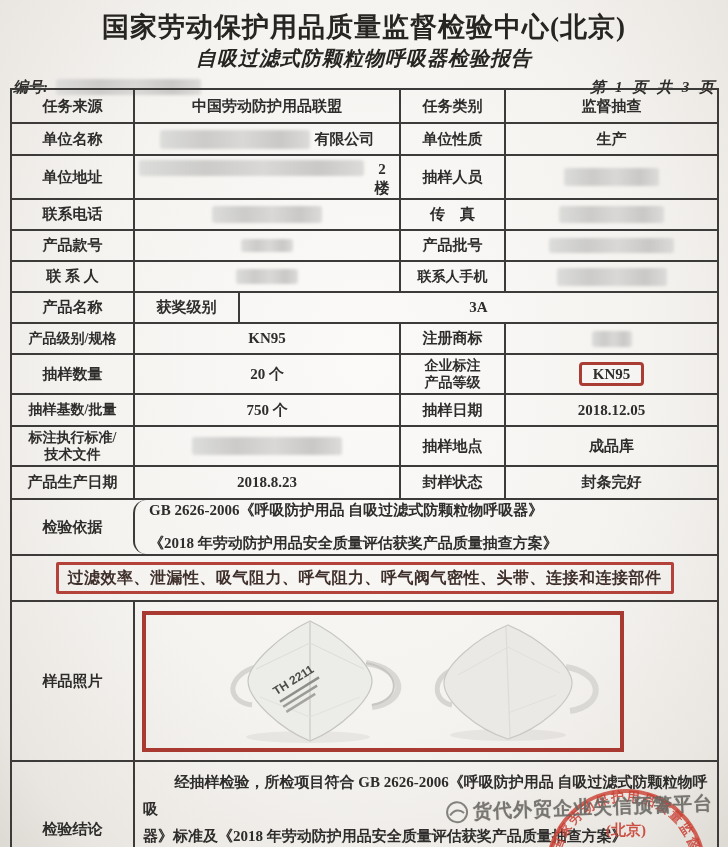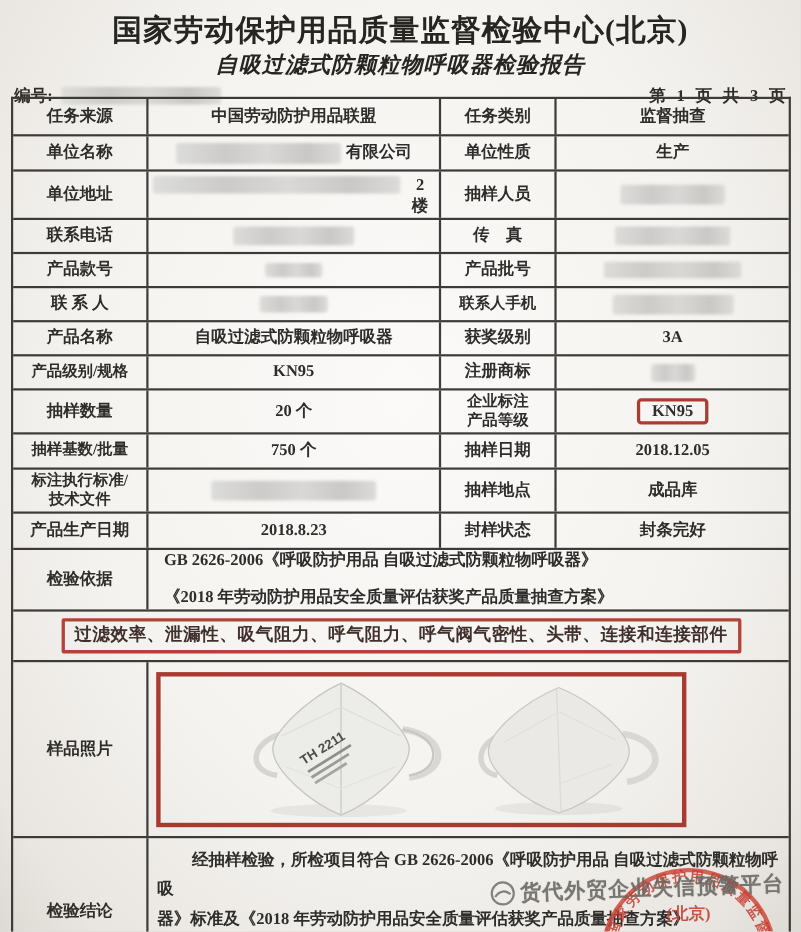--- a/index.html
+++ b/index.html
@@ -5,21 +5,21 @@
   * { margin:0; padding:0; box-sizing:border-box; }
   html,body { background:#dedbd6; }
   .page {
     position:relative; width:728px; height:847px; overflow:hidden;
     background: radial-gradient(ellipse at 50% 42%, #fbfaf8 0%, #f5f3f0 55%, #e9e6e1 88%, #ddd9d3 100%);
     font-family:"Liberation Serif","DejaVu Serif",serif; color:#2e2d2b;
   }
   .title1 { padding-top:9px; text-align:center; font-size:27px; font-weight:bold; letter-spacing:1px; color:#262522;}
   .title2 { text-align:center; font-size:20px; font-weight:bold; letter-spacing:1px; color:#262522;font-style:italic;}
   .meta { margin:3px 11px 0 13px; height:24px; display:flex; justify-content:space-between; align-items:center;
-          font-size:15px; font-weight:bold; }
+          font-size:15px; font-weight:bold;font-style:italic; }
   .meta-left { display:flex; align-items:center; gap:8px; }
   .pageinfo { letter-spacing:3px; }
 
   .redact { background:linear-gradient(90deg,#dcdcda 0%,#cccbc9 30%,#d9d8d6 55%,#c9c8c6 80%,#dcdbd9 100%);
             border-radius:3px; filter:blur(1.5px); display:inline-block; }
 
   .tbl { position:absolute; left:10px; right:9px; top:88px; border:2px solid #3c3b39; border-bottom:none; background:transparent; }
   .row { display:flex; border-top:2px solid #3c3b39; }
   .row:first-child { border-top:none; }
   .cell { border-left:2px solid #3c3b39; display:flex; flex-direction:column; align-items:center; justify-content:center;
@@ -29,21 +29,21 @@
   .cm { flex:1; }
   .hz { flex-direction:row; gap:5px; }
   .sm { font-size:14px; }
   .r-a{height:32px}.r-b{height:32px}.r-c{height:44px}.r-d{height:31px}.r-e{height:31px}.r-f{height:31px}
   .r-g{height:31px}.r-h{height:31px}.r-i{height:40px}.r-j{height:32px}.r-k{height:40px}.r-l{height:33px}
   .r-basis{height:56px}.r-items{height:46px}.r-photos{height:160px}.r-concl{height:89px}
 
   .kn95box { border:3px solid #a93c33; border-radius:4px; padding:0 11px; font-weight:700; font-size:15px; background:rgba(255,255,255,.15); }
   .itemsbox { border:3px solid #b2423a; border-radius:2px; padding:3px 9px; font-weight:700; font-size:16px; color:#40302c;
               letter-spacing:.5px; white-space:nowrap; }
-  .basis-cell { align-items:flex-start; text-align:left; padding-left:14px; justify-content:center; gap:14px; }
+  .basis-cell { align-items:flex-start; text-align:left; padding-left:14px; justify-content:center; gap:14px;border-radius:13px; }
 
   .photo-cell { position:relative; justify-content:flex-start; align-items:flex-start; }
   .photo-frame { position:absolute; left:7px; top:9px; width:482px; height:141px; border:4px solid #a93a31;
                  display:flex; align-items:center; justify-content:center; }
 
   .concl-cell { align-items:flex-start; text-align:left; padding:8px 8px 0 8px; font-size:15px; line-height:27px; font-weight:600;}
   .concl-cell p { text-indent:2.1em; }
   .concl-cell p + p { text-indent:0; }
 
   .watermark { position:absolute; left:444px; top:795px; z-index:6; display:flex; align-items:center; gap:3px;
@@ -130,21 +130,20 @@
         <span class="redact" style="width:62px;height:15px;"></span>
       </div>
       <div class="cell c3 sm">联系人手机</div>
       <div class="cell c4">
         <span class="redact" style="width:110px;height:18px;"></span>
       </div>
     </div>
 
     <div class="row r-g">
       <div class="cell c1">产品名称</div>
-      <div class="cell c2">自吸过滤式防颗粒物呼吸器</div>
       <div class="cell c3">获奖级别</div>
       <div class="cell c4">3A</div>
     </div>
 
     <div class="row r-h">
       <div class="cell c1 sm">产品级别/规格</div>
       <div class="cell c2">KN95</div>
       <div class="cell c3">注册商标</div>
       <div class="cell c4">
         <span class="redact" style="width:40px;height:16px;"></span>

